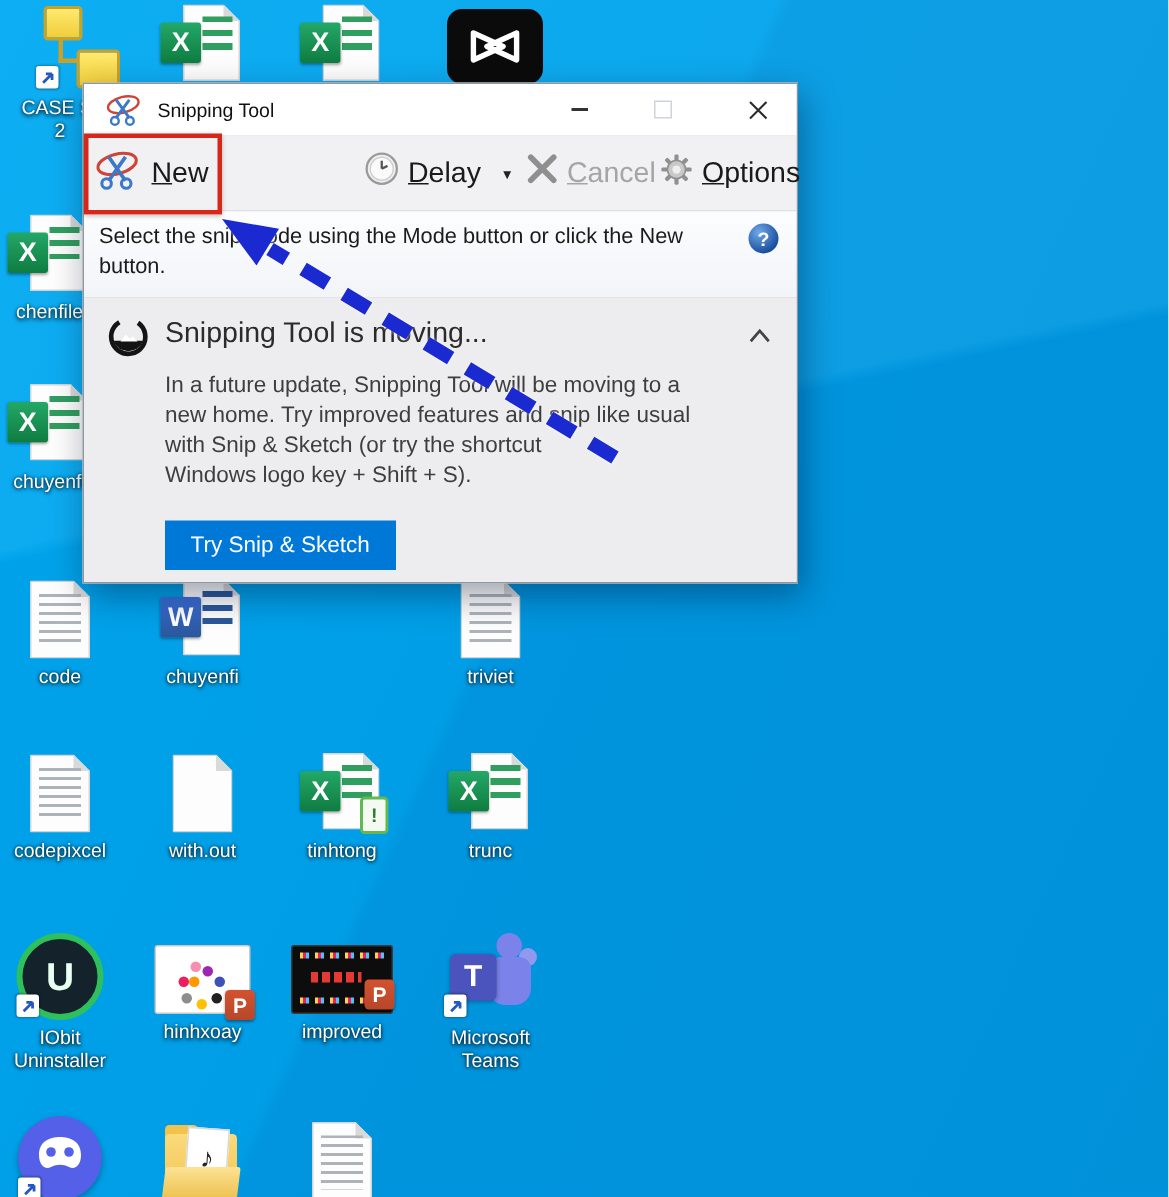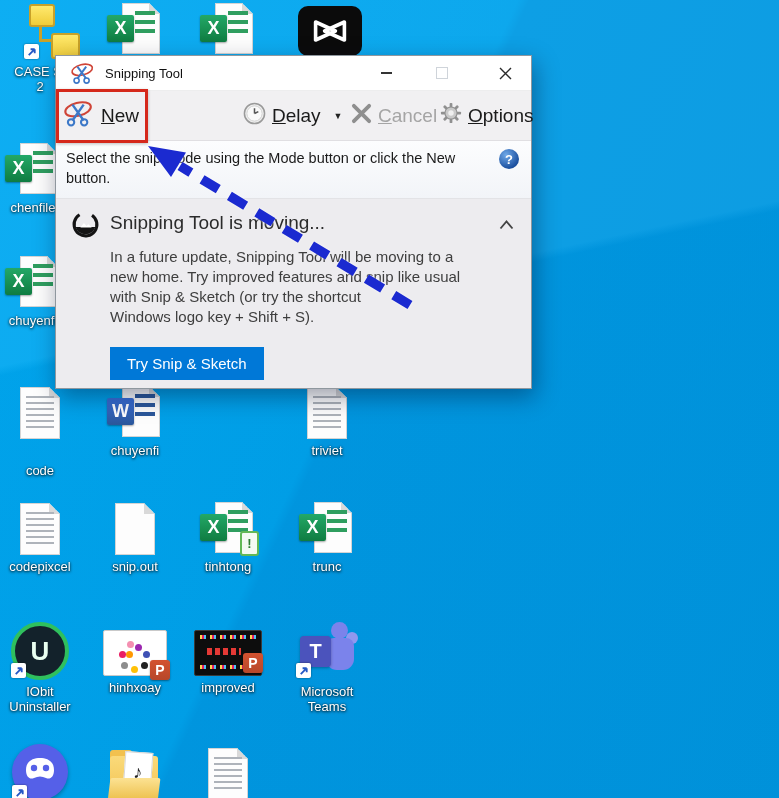--- a/index.html
+++ b/index.html
@@ -207,21 +207,21 @@
           <div class="pg">
             <span class="fold"></span>
           </div>
           <span class="xrows"></span>
           <span class="badge-sq xbadge"></span>
         </div>
     </div>
     <div class="lbl">chuyenfi</div>
   </div>
 
-  <div class="dicon" style="left:2px;top:383px;gap:20px;">
+  <div class="dicon" style="left:2px;top:383px;">
     <div class="ic">
       <div class="pg">
           <span class="fold"></span>
           <span class="tlines"></span>
         </div>
     </div>
     <div class="lbl">code</div>
   </div>
 
   <div class="dicon" style="left:97px;top:383px;">
@@ -257,21 +257,21 @@
     </div>
     <div class="lbl">codepixcel</div>
   </div>
 
   <div class="dicon" style="left:97px;top:499px;">
     <div class="ic">
       <div class="pg">
           <span class="fold"></span>
         </div>
     </div>
-    <div class="lbl">snip.out</div>
+    <div class="lbl">with.out</div>
   </div>
 
   <div class="dicon" style="left:190px;top:499px;">
     <div class="ic">
       <div class="ic-excel">
           <div class="pg">
             <span class="fold"></span>
           </div>
           <span class="xrows"></span>
           <span class="badge-sq xbadge"></span>

